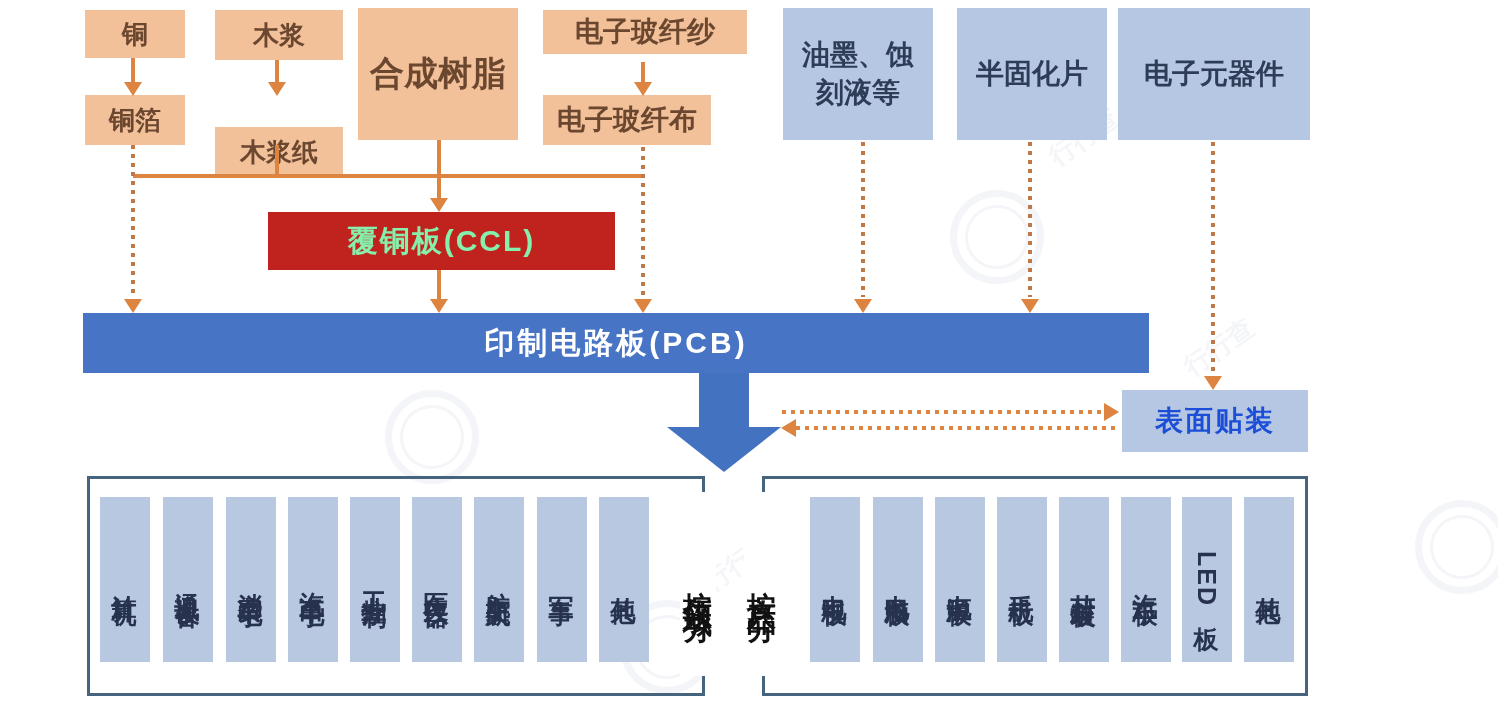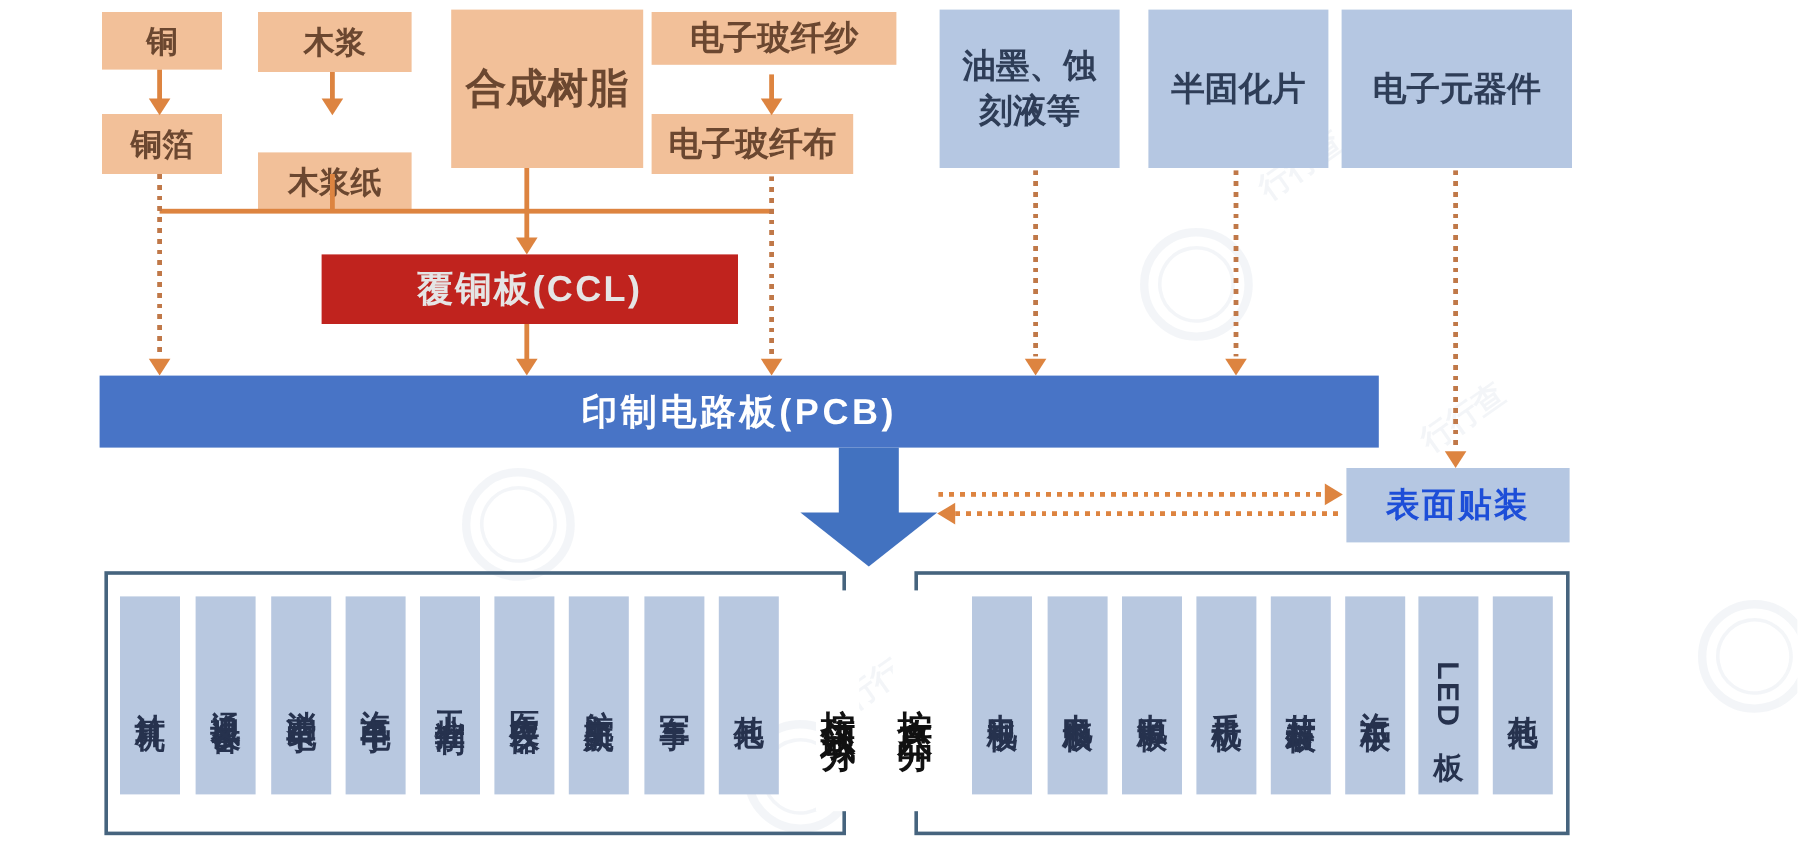--- a/index.html
+++ b/index.html
@@ -3,21 +3,21 @@
 <meta charset="utf-8">
 <style>
   html,body{margin:0;padding:0;background:#fff;}
   #canvas{
     position:relative;width:1498px;height:712px;background:#ffffff;overflow:hidden;
     font-family:"Liberation Sans","DejaVu Sans",sans-serif;
   }
   .box{position:absolute;display:flex;align-items:center;justify-content:center;text-align:center;box-sizing:border-box;}
   .obox{background:#F2C099;color:#6B4730;font-weight:600;}
   .bbox{background:#B5C7E2;color:#2E3D57;font-weight:600;}
-  .ccl{background:#C0231E;color:#e5e5e5;font-weight:bold;font-size:30px;letter-spacing:2px;}
+  .ccl{background:#C0231E;color:#86efac;font-weight:bold;font-size:30px;letter-spacing:2px;}
   .pcb{background:#4874C6;color:#ffffff;font-weight:bold;font-size:30px;letter-spacing:3px;}
   .smt{background:#B5C7E2;color:#1d4ed8;font-weight:600;font-size:28px;letter-spacing:2px;}
   .vline{position:absolute;width:4px;background:#DD8440;}
   .hline{position:absolute;height:4px;background:#DD8440;}
   .vdot{position:absolute;width:4px;background:repeating-linear-gradient(to bottom,#C07848 0 4px,transparent 4px 9px);}
   .hdot{position:absolute;height:4px;background:repeating-linear-gradient(to right,#DD8440 0 4px,transparent 4px 9px);}
   .ah-down{position:absolute;width:0;height:0;border-left:9px solid transparent;border-right:9px solid transparent;border-top:14px solid #DD8440;}
   .ah-right{position:absolute;width:0;height:0;border-top:9px solid transparent;border-bottom:9px solid transparent;border-left:15px solid #DD8440;}
   .ah-left{position:absolute;width:0;height:0;border-top:9px solid transparent;border-bottom:9px solid transparent;border-right:15px solid #DD8440;}
   .container{position:absolute;border:3px solid #46647E;background:transparent;box-sizing:border-box;}
@@ -63,21 +63,21 @@
     </div>
   <div class="wm" style="left:1415px;top:500px;">
       <div class="ring"></div>
     </div>
   <div class="wm" style="left:1180px;top:330px;">
       <div class="wtext">行行查</div>
     </div>
 
   <div class="box obox" style="left:85px;top:10px;width:100px;height:48px;font-size:26px;">铜</div>
   <div class="box obox" style="left:215px;top:10px;width:128px;height:50px;font-size:26px;">木浆</div>
-  <div class="box obox" style="left:376px;top:8px;width:160px;height:132px;font-size:34px;">合成树脂</div>
+  <div class="box obox" style="left:358px;top:8px;width:160px;height:132px;font-size:34px;">合成树脂</div>
   <div class="box obox" style="left:543px;top:10px;width:204px;height:44px;font-size:28px;">电子玻纤纱</div>
   <div class="box obox" style="left:85px;top:95px;width:100px;height:50px;font-size:26px;">铜箔</div>
   <div class="box obox" style="left:215px;top:95px;width:128px;height:50px;font-size:26px;margin-top:32px;">木浆纸</div>
   <div class="box obox" style="left:543px;top:95px;width:168px;height:50px;font-size:28px;">电子玻纤布</div>
 
   <div class="box bbox" style="left:783px;top:8px;width:150px;height:132px;font-size:28px;line-height:1.35;padding:0 6px;">油墨、蚀刻液等</div>
   <div class="box bbox" style="left:1118px;top:8px;width:192px;height:132px;font-size:28px;">电子元器件</div>
   <div class="box bbox" style="left:957px;top:8px;width:150px;height:132px;font-size:28px;">半固化片</div>
 
   <div class="vline" style="left:131px;top:58px;height:26px;"></div>

